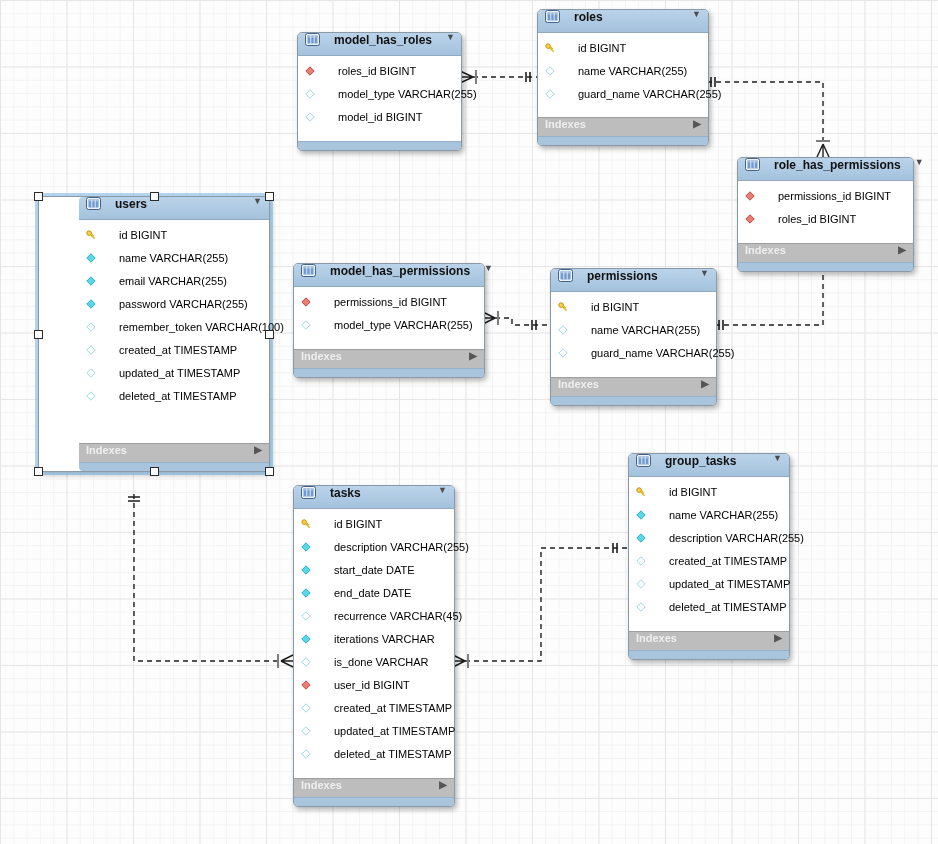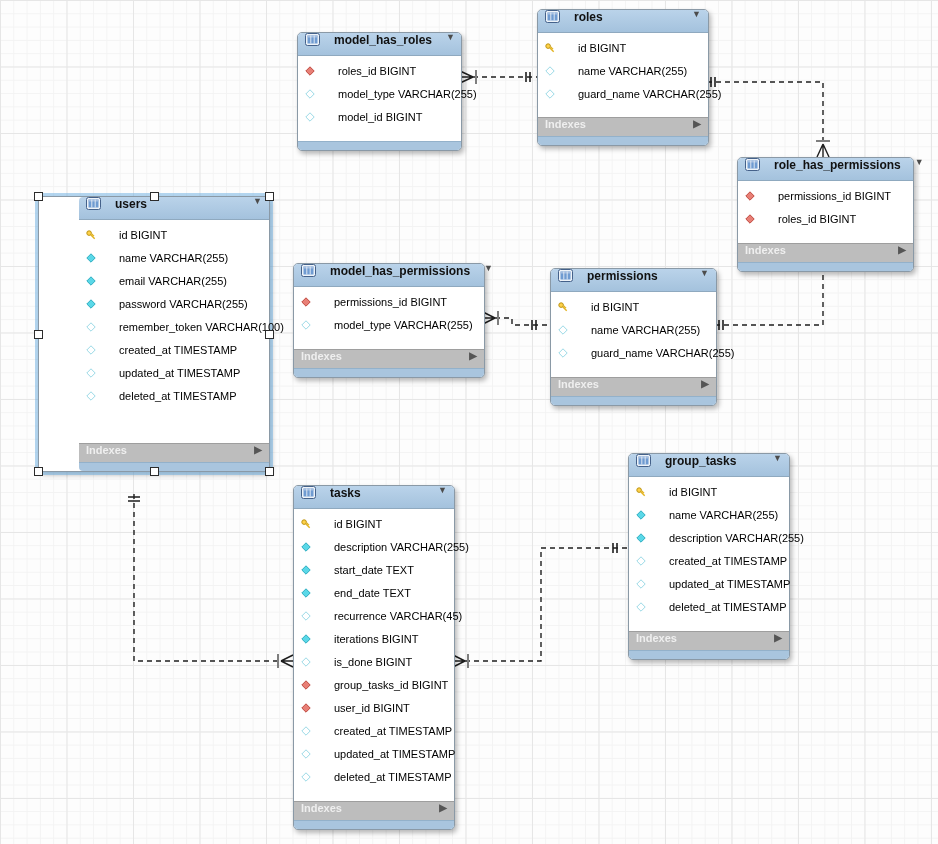--- a/index.html
+++ b/index.html
@@ -414,61 +414,53 @@
           </svg>
         </span>
         <span>description VARCHAR(255)</span>
       </div>
       <div class="t-row">
         <span class="c-icon">
           <svg viewBox="0 0 10 10" width="10" height="10">
             <path d="M5 0.8 L9.2 5 L5 9.2 L0.8 5 Z" fill="#5ad8e8" stroke="#2fadc0" stroke-width="1"></path>
           </svg>
         </span>
-        <span>start_date TEXT</span>
-      </div>
-      <div class="t-row">
-        <span class="c-icon">
-          <svg viewBox="0 0 10 10" width="10" height="10">
-            <path d="M5 0.8 L9.2 5 L5 9.2 L0.8 5 Z" fill="#5ad8e8" stroke="#2fadc0" stroke-width="1"></path>
-          </svg>
-        </span>
-        <span>end_date TEXT</span>
+        <span>start_date DATE</span>
+      </div>
+      <div class="t-row">
+        <span class="c-icon">
+          <svg viewBox="0 0 10 10" width="10" height="10">
+            <path d="M5 0.8 L9.2 5 L5 9.2 L0.8 5 Z" fill="#5ad8e8" stroke="#2fadc0" stroke-width="1"></path>
+          </svg>
+        </span>
+        <span>end_date DATE</span>
       </div>
       <div class="t-row">
         <span class="c-icon">
           <svg viewBox="0 0 10 10" width="10" height="10">
             <path d="M5 0.8 L9.2 5 L5 9.2 L0.8 5 Z" fill="#ffffff" stroke="#9bd9e6" stroke-width="1"></path>
           </svg>
         </span>
         <span>recurrence VARCHAR(45)</span>
       </div>
       <div class="t-row">
         <span class="c-icon">
           <svg viewBox="0 0 10 10" width="10" height="10">
             <path d="M5 0.8 L9.2 5 L5 9.2 L0.8 5 Z" fill="#5ad8e8" stroke="#2fadc0" stroke-width="1"></path>
           </svg>
         </span>
-        <span>iterations BIGINT</span>
-      </div>
-      <div class="t-row">
-        <span class="c-icon">
-          <svg viewBox="0 0 10 10" width="10" height="10">
-            <path d="M5 0.8 L9.2 5 L5 9.2 L0.8 5 Z" fill="#ffffff" stroke="#9bd9e6" stroke-width="1"></path>
-          </svg>
-        </span>
-        <span>is_done BIGINT</span>
-      </div>
-      <div class="t-row">
-        <span class="c-icon">
-          <svg viewBox="0 0 10 10" width="10" height="10">
-            <path d="M5 0.8 L9.2 5 L5 9.2 L0.8 5 Z" fill="#e87f76" stroke="#bf4a40" stroke-width="1"></path>
-          </svg>
-        </span>
-        <span>group_tasks_id BIGINT</span>
+        <span>iterations VARCHAR</span>
+      </div>
+      <div class="t-row">
+        <span class="c-icon">
+          <svg viewBox="0 0 10 10" width="10" height="10">
+            <path d="M5 0.8 L9.2 5 L5 9.2 L0.8 5 Z" fill="#ffffff" stroke="#9bd9e6" stroke-width="1"></path>
+          </svg>
+        </span>
+        <span>is_done VARCHAR</span>
       </div>
       <div class="t-row">
         <span class="c-icon">
           <svg viewBox="0 0 10 10" width="10" height="10">
             <path d="M5 0.8 L9.2 5 L5 9.2 L0.8 5 Z" fill="#e87f76" stroke="#bf4a40" stroke-width="1"></path>
           </svg>
         </span>
         <span>user_id BIGINT</span>
       </div>
       <div class="t-row">

